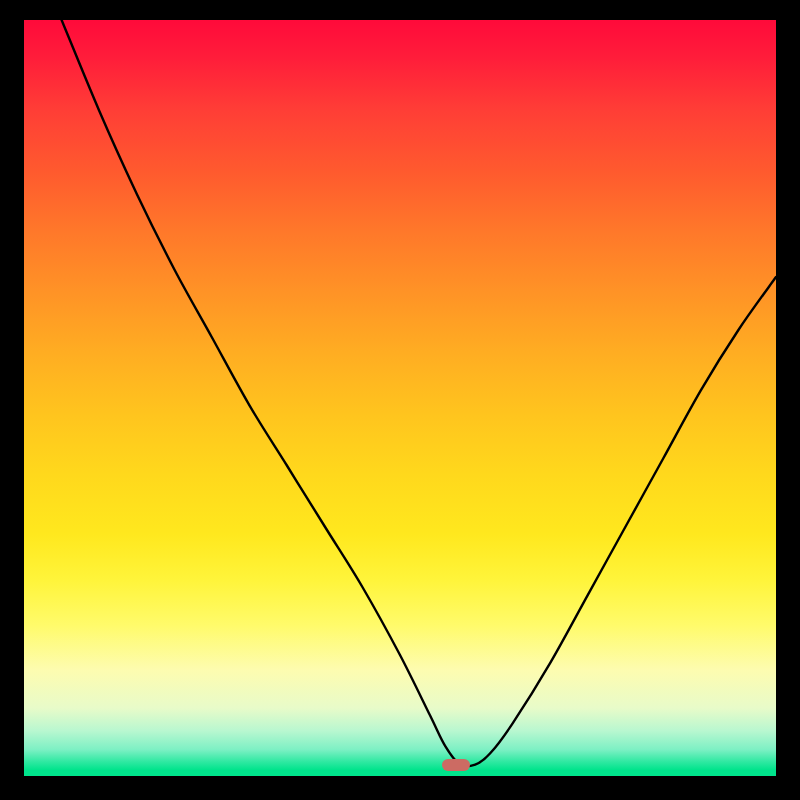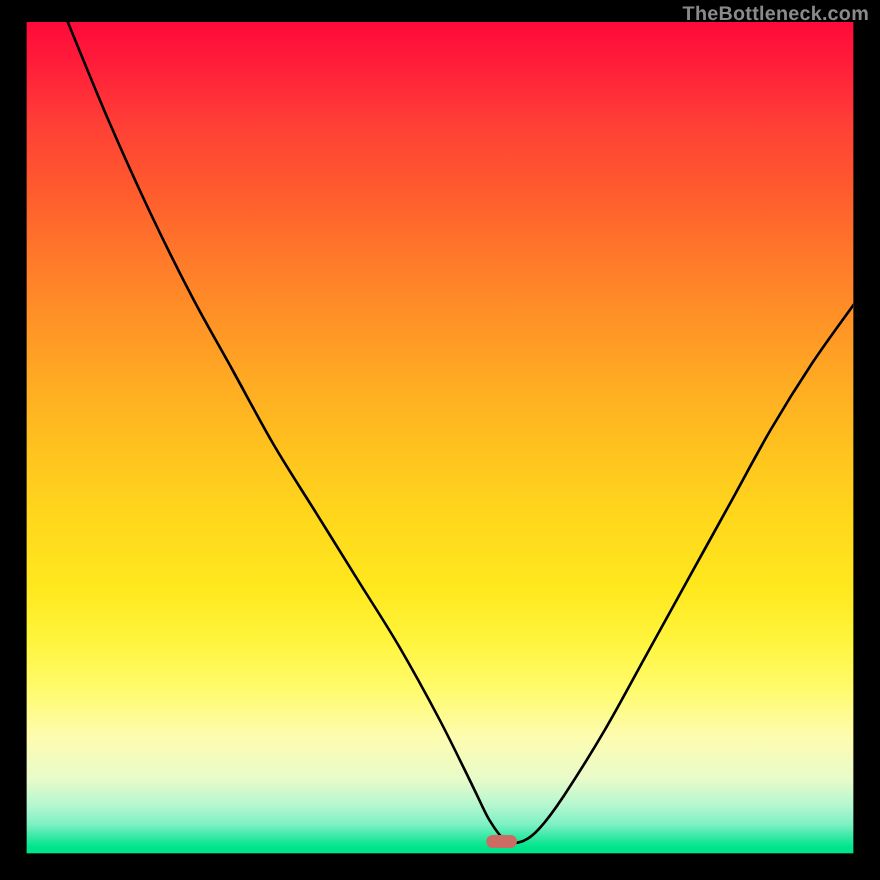--- a/index.html
+++ b/index.html
@@ -84,14 +84,13 @@
 <body>
 
 <div class="frame">
   <div class="plot-area">
     <div class="gradient"></div>
     <svg class="curve" viewBox="0 0 752 756" preserveAspectRatio="none">
       <path id="curve-path" fill="none" stroke="#000" stroke-width="2.4" stroke-linecap="round" d="M 37.6 0.0 C 43.9 15.1, 62.7 61.7, 75.2 90.7 C 87.7 119.7, 100.3 147.4, 112.8 173.9 C 125.3 200.3, 137.9 225.5, 150.4 249.5 C 162.9 273.4, 175.5 294.8, 188.0 317.5 C 200.5 340.2, 213.1 364.1, 225.6 385.6 C 238.1 407.0, 250.7 425.9, 263.2 446.0 C 275.7 466.2, 288.3 486.4, 300.8 506.5 C 313.3 526.7, 325.9 545.6, 338.4 567.0 C 350.9 588.4, 364.7 613.6, 376.0 635.0 C 387.3 656.5, 398.6 680.4, 406.1 695.5 C 413.6 710.6, 416.1 717.6, 421.1 725.8 C 426.1 734.0, 431.1 741.5, 436.2 744.7 C 441.2 747.8, 446.2 746.5, 451.2 744.7 C 456.2 742.8, 460.0 740.3, 466.2 733.3 C 472.5 726.4, 478.8 718.2, 488.8 703.1 C 498.8 688.0, 513.9 664.0, 526.4 642.6 C 538.9 621.2, 551.5 597.2, 564.0 574.6 C 576.5 551.9, 589.1 529.2, 601.6 506.5 C 614.1 483.8, 626.7 461.2, 639.2 438.5 C 651.7 415.8, 664.3 391.9, 676.8 370.4 C 689.3 349.0, 701.9 328.9, 714.4 310.0 C 726.9 291.1, 745.7 265.9, 752.0 257.0"></path>
     </svg>
     <div class="marker" id="marker" style="left: 432.4px; top: 744.66px;"></div>
   </div>
-  <div class="watermark">TheBottleneck.com</div>
 </div>
 
 </body></html>

